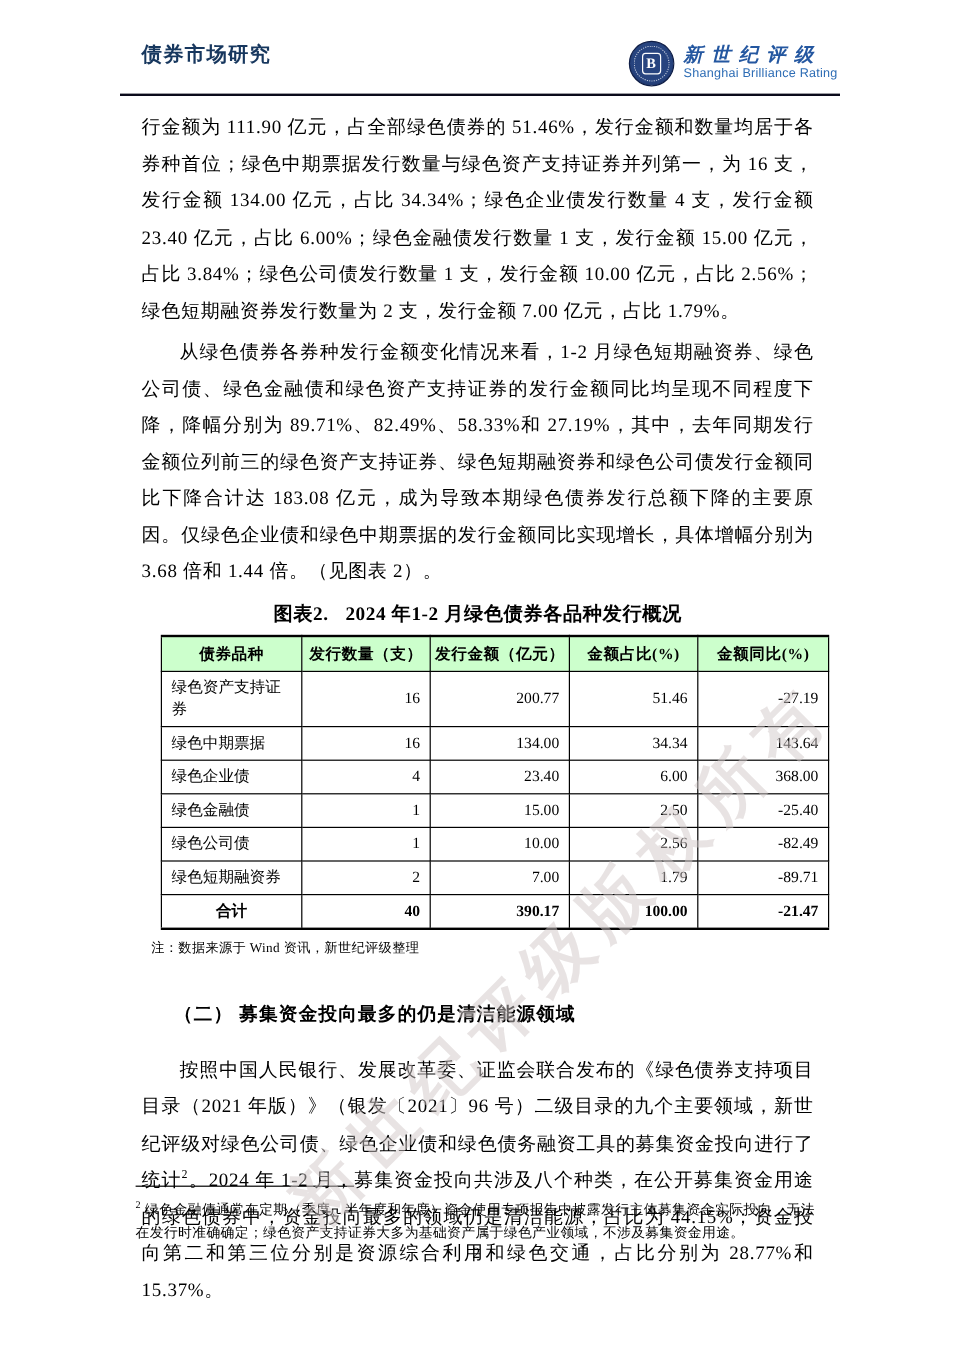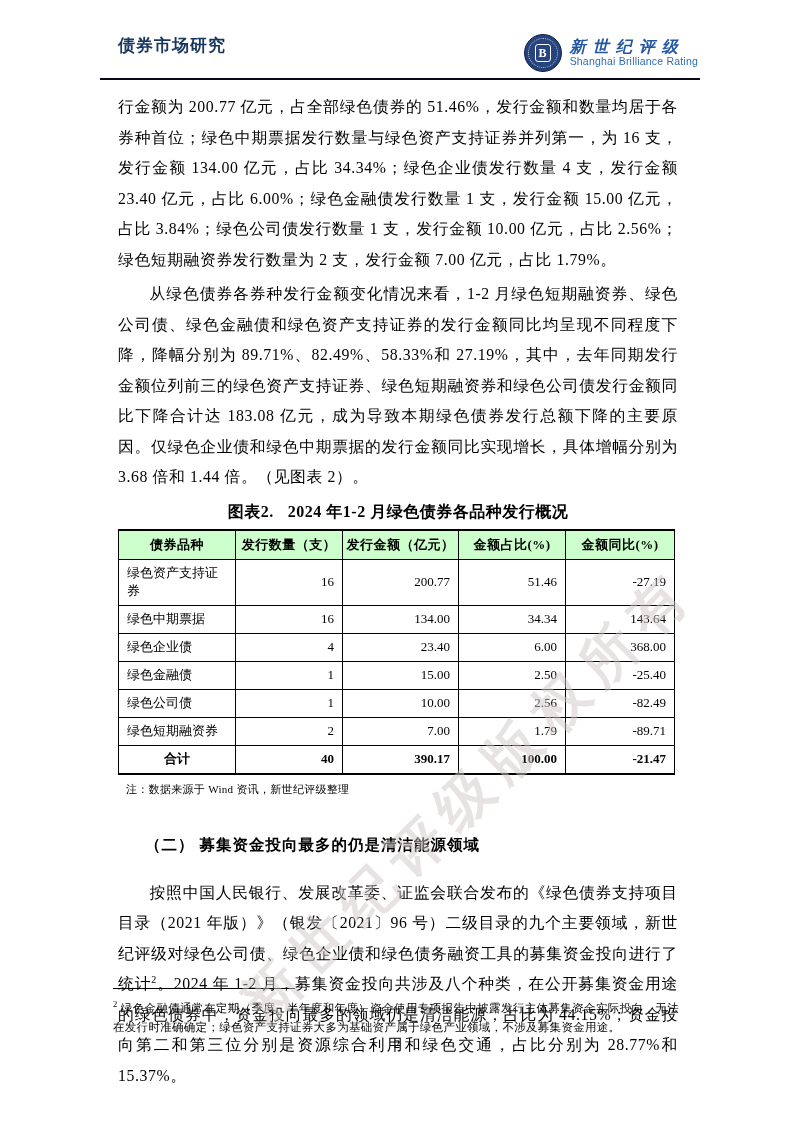--- a/index.html
+++ b/index.html
@@ -81,20 +81,21 @@
   .table-block{margin-top:9px;}
   .table-title{
     text-align:center;font-weight:bold;font-size:16px;letter-spacing:.5px;
     margin-bottom:6px;
   }
   .table-title .gap{display:inline-block;width:14px;}
   table.bond{
     width:556px;border-collapse:collapse;table-layout:fixed;
     border-top:2px solid #000;border-bottom:2px solid #000;
     font-size:13px;
+    margin-left:16px;
   }
   table.bond th{
     background:var(--table-header-bg);
     font-weight:bold;text-align:center;
     border:1px solid #000;border-top:none;
     padding:5px 2px;font-size:13px;letter-spacing:.5px;
   }
   table.bond td{
     border:1px solid #000;
     padding:4.5px 8px;
@@ -157,21 +158,21 @@
       </div>
       <div class="logo-text">
         <div class="logo-cn">新世纪评级</div>
         <div class="logo-en">Shanghai Brilliance Rating</div>
       </div>
     </div>
   </div>
 
   <div class="content">
 
-    <p class="para">行金额为 200.77 亿元，占全部绿色债券的 51.46%，发行金额和数量均居于各券种首位；绿色中期票据发行数量与绿色资产支持证券并列第一，为 16 支，发行金额 134.00 亿元，占比 34.34%；绿色企业债发行数量 4 支，发行金额 23.40 亿元，占比 6.00%；绿色金融债发行数量 1 支，发行金额 15.00 亿元，占比 3.84%；绿色公司债发行数量 1 支，发行金额 10.00 亿元，占比 2.56%；绿色短期融资券发行数量为 2 支，发行金额 7.00 亿元，占比 1.79%。</p>
+    <p class="para">行金额为 111.90 亿元，占全部绿色债券的 51.46%，发行金额和数量均居于各券种首位；绿色中期票据发行数量与绿色资产支持证券并列第一，为 16 支，发行金额 134.00 亿元，占比 34.34%；绿色企业债发行数量 4 支，发行金额 23.40 亿元，占比 6.00%；绿色金融债发行数量 1 支，发行金额 15.00 亿元，占比 3.84%；绿色公司债发行数量 1 支，发行金额 10.00 亿元，占比 2.56%；绿色短期融资券发行数量为 2 支，发行金额 7.00 亿元，占比 1.79%。</p>
 
     <p class="para indent" style="margin-top:4px;">从绿色债券各券种发行金额变化情况来看，1-2 月绿色短期融资券、绿色公司债、绿色金融债和绿色资产支持证券的发行金额同比均呈现不同程度下降，降幅分别为 89.71%、82.49%、58.33%和 27.19%，其中，去年同期发行金额位列前三的绿色资产支持证券、绿色短期融资券和绿色公司债发行金额同比下降合计达 183.08 亿元，成为导致本期绿色债券发行总额下降的主要原因。仅绿色企业债和绿色中期票据的发行金额同比实现增长，具体增幅分别为 3.68 倍和 1.44 倍。（见图表 2）。</p>
 
     <div class="table-block">
       <div class="table-title">
         <span>图表2.</span><span class="gap"></span><span>2024 年1-2 月绿色债券各品种发行概况</span>
       </div>
       <table class="bond">
         <colgroup>
           <col style="width:117px">

